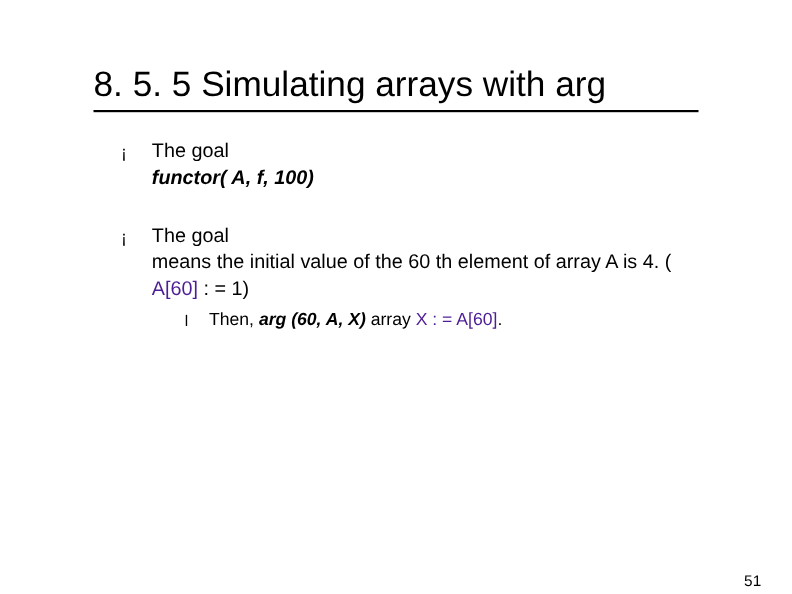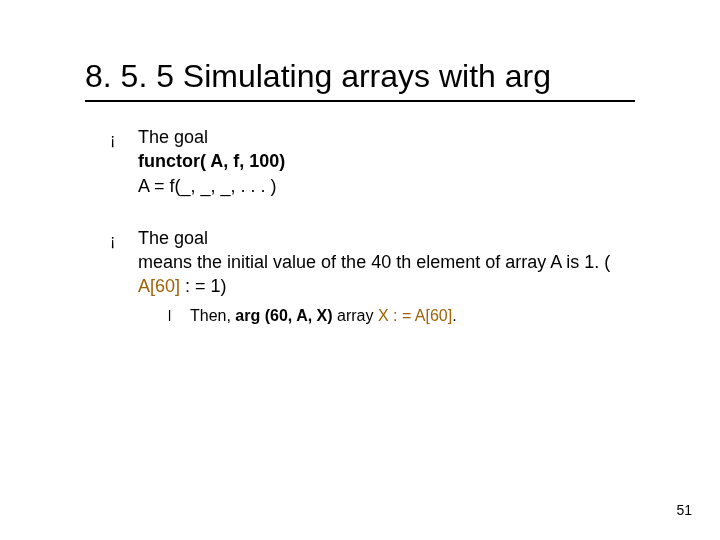--- a/index.html
+++ b/index.html
@@ -63,49 +63,48 @@
     margin-top: 6px;
     font-size: 16px;
   }
   .solid-bullet {
     position: absolute;
     left: 30px;
     top: 2px;
     font-size: 14px;
     color: #000;
   }
-  .bold { font-weight: bold; }
-  .red { color: #a16207; }
+  .bold { font-weight: bold; font-style: italic; }
+  .red { color: #4c1d95; }
   .pagenum {
     position: absolute;
     right: 28px;
-    bottom: 22px;
+    bottom: 4px;
     font-family: Arial, sans-serif;
     font-size: 14px;
     color: #000;
   }
 </style>
 </head>
 <body>
 
 <div class="slide">
 
   <div class="title">8. 5. 5 Simulating arrays with arg</div>
   <div class="title-underline"></div>
 
   <div class="body">
       <div class="item">
         <span class="hollow-bullet">¡</span>
         <div><span>The goal</span></div>
         <div><span class="bold">functor( A, f, 100)</span></div>
-        <div><span>A = f(_, _, _, . . . )</span></div>
       </div>
       <div class="item">
         <span class="hollow-bullet">¡</span>
         <div><span>The goal</span></div>
-        <div><span>means the initial value of the 40 th element of array A is 1. ( </span><span class="red">A[60]</span><span> : = 1)</span></div>
+        <div><span>means the initial value of the 60 th element of array A is 4. ( </span><span class="red">A[60]</span><span> : = 1)</span></div>
         <div class="subitem"><span class="solid-bullet">l</span><span>Then, </span><span class="bold">arg (60, A, X) </span><span> array </span><span class="red">X : = A[60]</span><span>.</span></div>
       </div>
     </div>
 
   <div class="pagenum">51</div>
 
 </div>
 
 </body></html>

